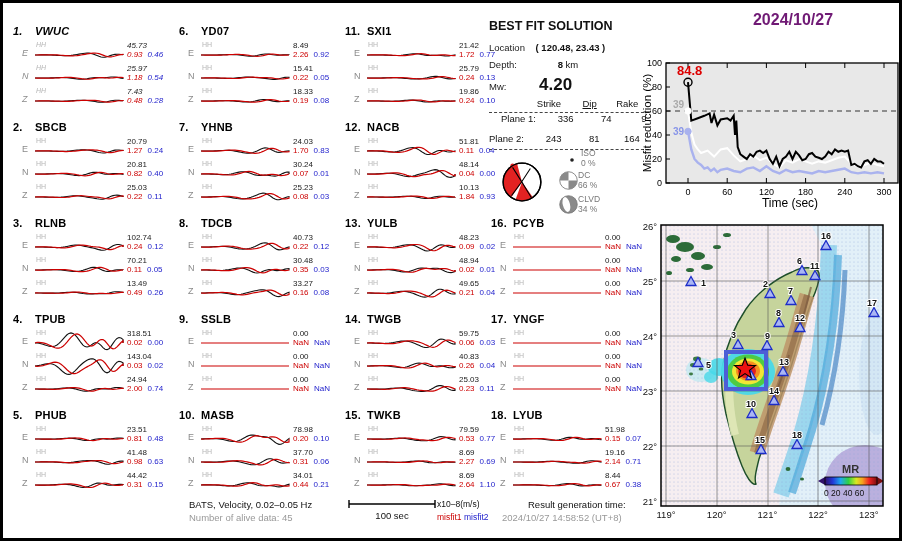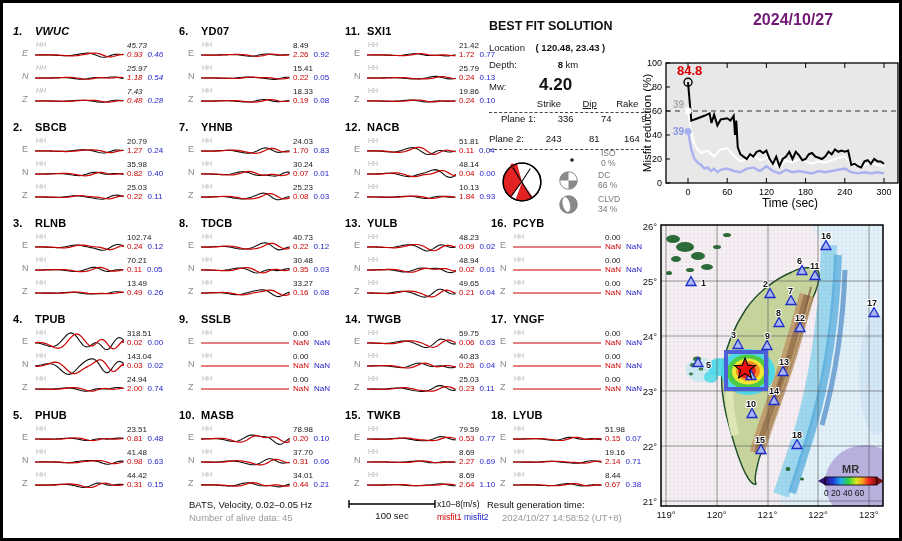--- a/index.html
+++ b/index.html
@@ -19,21 +19,21 @@
   .m1{color:#cc0000;}
   .m2{color:#2222cc;margin-left:5px;}
   
   #solution{left:484px;top:16px;width:174px;height:210px;font-size:9.5px;color:#111;}
   #solution .title{font-size:12.5px;font-weight:bold;}
   .srow{position:absolute;left:2px;white-space:nowrap;}
   .slabel{color:#222;}
   .bigmw{font-size:17px;font-weight:bold;}
   .dash{position:absolute;left:2px;width:160px;border-top:1.4px dashed #444;}
   .tcell{display:inline-block;text-align:center;}
-  .comp-row{position:absolute;display:flex;gap:20px;align-items:flex-start;}
+  .comp-row{position:absolute;display:flex;gap:0;align-items:flex-start;}
   .comp-txt{font-size:8.5px;color:#777;line-height:9.5px;}
   
   #datetime{left:688px;top:6px;width:204px;text-align:center;font-weight:bold;font-size:16px;line-height:22px;color:#701a75;}
   
   .foot{position:absolute;font-size:9.5px;color:#111;white-space:nowrap;}
   .gray{color:#999;}
   .small{font-size:8.5px;}
   svg text{font-family:"Liberation Sans",sans-serif;}
 </style>
 </head>
@@ -83,21 +83,21 @@
           </svg>
           <div class="vals"><span class="amp">20.79</span><span class="m1">1.27</span><span class="m2">0.24</span></div>
         </div>
         <div class="chrow" style="top: 39px;">
           <div class="comp">N</div>
           <div class="chcode">HH</div>
           <svg class="trace" viewBox="0 0 90 23">
             <path d="M0,14 L2,14.04 L4,14.04 L6,14.03 L8,14.00 L10,13.96 L12,13.90 L14,13.84 L16,13.76 L18,13.68 L20,13.61 L22,13.57 L24,13.57 L26,13.62 L28,13.73 L30,13.91 L32,14.15 L34,14.44 L36,14.76 L38,15.08 L40,15.35 L42,15.53 L44,15.58 L46,15.46 L48,15.14 L50,14.65 L52,14.02 L54,13.36 L56,12.78 L58,12.38 L60,12.26 L62,12.42 L64,12.81 L66,13.32 L68,13.79 L70,14.10 L72,14.19 L74,14.08 L76,13.84 L78,13.60 L80,13.48 L82,13.53 L84,13.74 L86,14.06 L88,14.37 L88,14" fill="none" stroke="#111" stroke-width="1.1"></path>
             <path d="M0,14 L2,14.05 L4,14.07 L6,14.08 L8,14.09 L10,14.08 L12,14.06 L14,14.02 L16,13.96 L18,13.88 L20,13.77 L22,13.66 L24,13.54 L26,13.45 L28,13.38 L30,13.37 L32,13.43 L34,13.55 L36,13.76 L38,14.03 L40,14.37 L42,14.74 L44,15.12 L46,15.45 L48,15.69 L50,15.79 L52,15.68 L54,15.35 L56,14.81 L58,14.13 L60,13.42 L62,12.81 L64,12.42 L66,12.34 L68,12.55 L70,12.99 L72,13.52 L74,14.00 L76,14.30 L78,14.39 L80,14.27 L82,14.05 L84,13.82 L86,13.67 L88,13.65 L88,14" fill="none" stroke="#cc0000" stroke-width="1.2"></path>
           </svg>
-          <div class="vals"><span class="amp">35.98</span><span class="m1">0.82</span><span class="m2">0.40</span></div>
+          <div class="vals"><span class="amp">20.81</span><span class="m1">0.82</span><span class="m2">0.40</span></div>
         </div>
         <div class="chrow" style="top: 62px;">
           <div class="comp">Z</div>
           <div class="chcode">HH</div>
           <svg class="trace" viewBox="0 0 90 23">
             <path d="M0,14 L2,13.98 L4,13.99 L6,14.01 L8,14.05 L10,14.10 L12,14.15 L14,14.21 L16,14.27 L18,14.32 L20,14.34 L22,14.32 L24,14.26 L26,14.13 L28,13.95 L30,13.72 L32,13.47 L34,13.21 L36,12.98 L38,12.82 L40,12.76 L42,12.81 L44,12.97 L46,13.22 L48,13.51 L50,13.83 L52,14.13 L54,14.42 L56,14.72 L58,15.04 L60,15.39 L62,15.74 L64,16.04 L66,16.18 L68,16.08 L70,15.69 L72,15.03 L74,14.20 L76,13.34 L78,12.64 L80,12.22 L82,12.15 L84,12.39 L86,12.85 L88,13.38 L88,14" fill="none" stroke="#111" stroke-width="1.1"></path>
             <path d="M0,14 L2,13.95 L4,13.94 L6,13.94 L8,13.95 L10,13.97 L12,14.00 L14,14.06 L16,14.13 L18,14.22 L20,14.32 L22,14.41 L24,14.48 L26,14.51 L28,14.50 L30,14.41 L32,14.25 L34,14.03 L36,13.75 L38,13.44 L40,13.14 L42,12.90 L44,12.75 L46,12.72 L48,12.81 L50,13.00 L52,13.25 L54,13.50 L56,13.71 L58,13.88 L60,14.02 L62,14.18 L64,14.41 L66,14.73 L68,15.11 L70,15.48 L72,15.74 L74,15.80 L76,15.59 L78,15.14 L80,14.53 L82,13.89 L84,13.34 L86,13.00 L88,12.89 L88,14" fill="none" stroke="#cc0000" stroke-width="1.2"></path>
           </svg>
           <div class="vals"><span class="amp">25.03</span><span class="m1">0.22</span><span class="m2">0.11</span></div>
         </div>
@@ -902,15 +902,15 @@
     <line x1="1" y1="5" x2="87" y2="5" stroke="#000" stroke-width="1.4"></line>
   </svg>
   <div class="foot" style="left:345px;top:507px;width:88px;text-align:center;">100 sec</div>
 
   <div class="foot small" style="left:434px;top:496px;">x10–8(m/s)</div>
   <div class="foot small" style="left:434px;top:509px;">
     <span style="color:#cc0000;">misfit1</span>
     <span style="color:#2222cc;">misfit2</span>
   </div>
 
-  <div class="foot" style="left:484px;top:496px;">Result generation time:</div>
+  <div class="foot" style="left:525px;top:496px;">Result generation time:</div>
   <div class="foot gray" style="left:499px;top:509px;">2024/10/27 14:58:52 (UT+8)</div>
 </div>
 
 </body></html>

